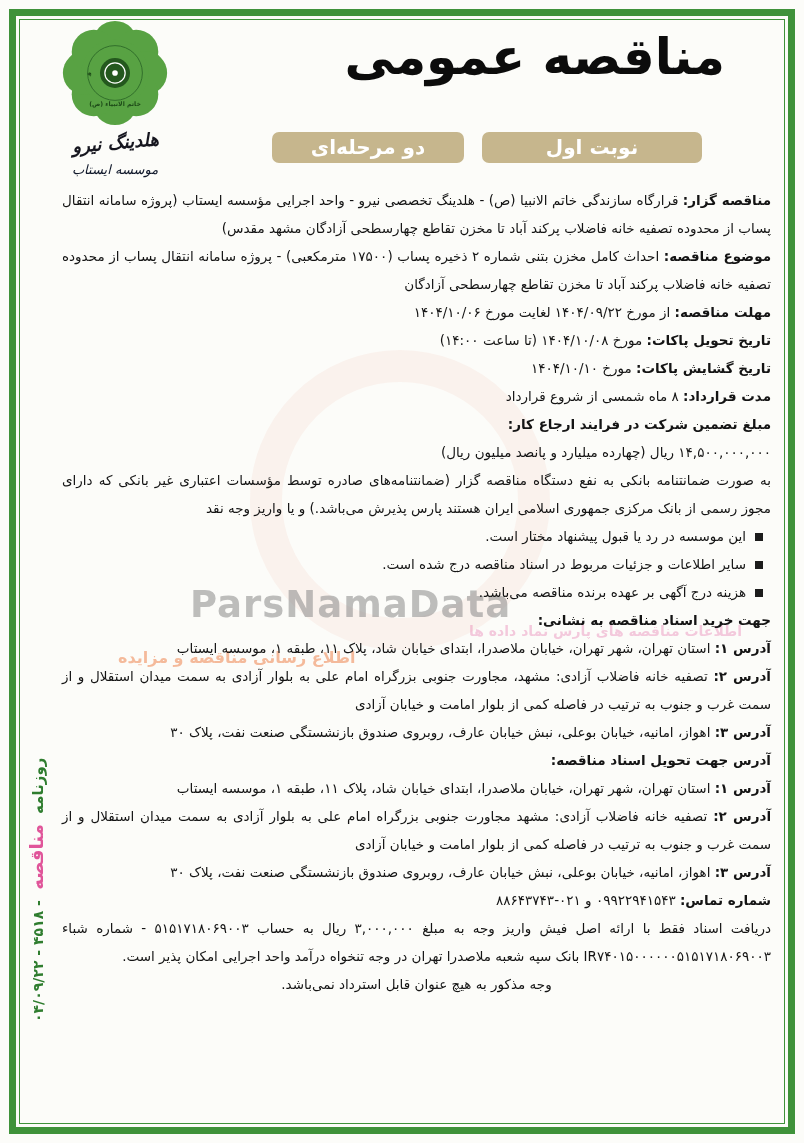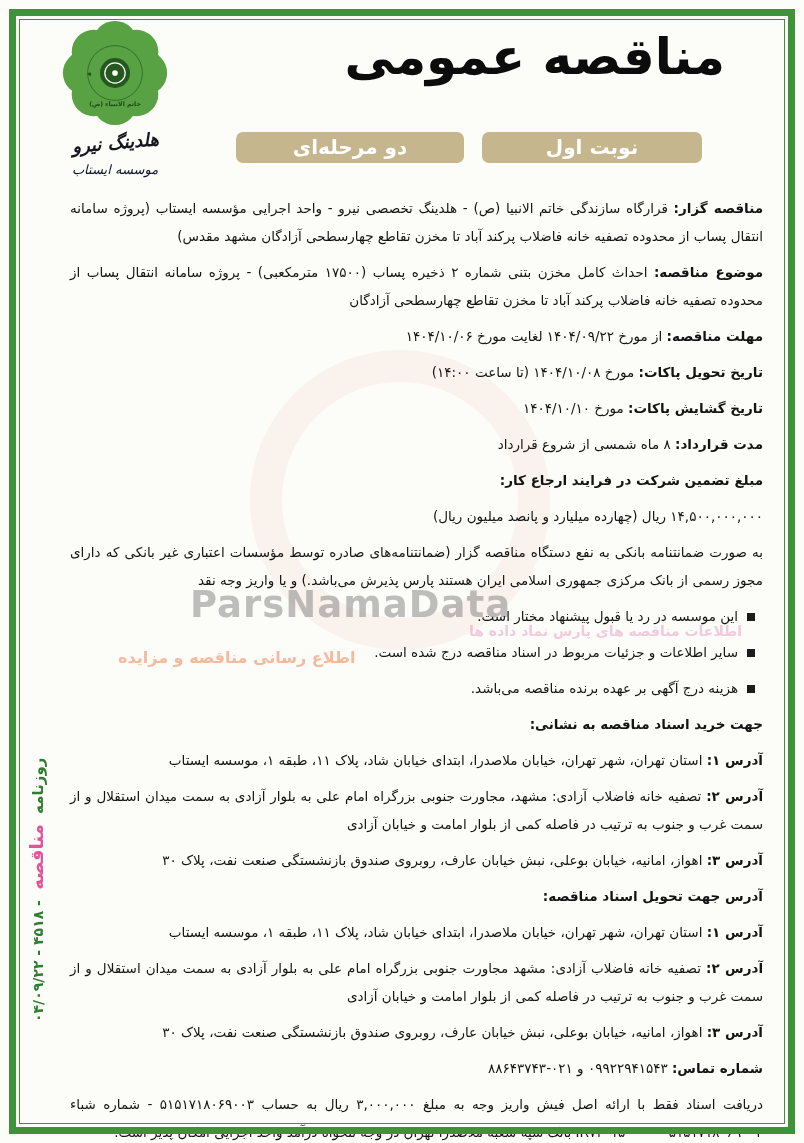--- a/index.html
+++ b/index.html
@@ -42,28 +42,28 @@
   .main-title{
     position:absolute; top:28px; right:79px; width:400px; text-align:right;
     font-size:50px; font-weight:bold; color:#0c0c0c; z-index:3;
   }
   .badges{ position:absolute; top:132px; right:102px; display:flex; gap:18px; z-index:3;}
   .badge{
     height:31px; line-height:31px; border-radius:7px; background:#c6b68d;
     color:#ffffff; font-weight:bold; font-size:20px; text-align:center;
   }
   .b-first{ width:220px;}
-  .b-stage{ width:228px;}
+  .b-stage{ width:192px;}
 
   
   .body{
     position:absolute; top:186px; left:62px; right:33px; z-index:2;
     font-size:13.5px; line-height:28px; text-align:justify;
   }
-  .body p{ margin:8px;}
+  .body p{ margin:0;}
   .lbl{ font-weight:bold; }
   .heading{ font-weight:bold; }
   p.bullet{ padding-right:8px; }
   .sq{ display:inline-block; width:8px; height:8px; background:#1c1c1c; margin-left:9px;}
   .center-bold{ text-align:center; font-weight:normal; }
 </style>
 </head>
 <body>
 
 <div class="page">

